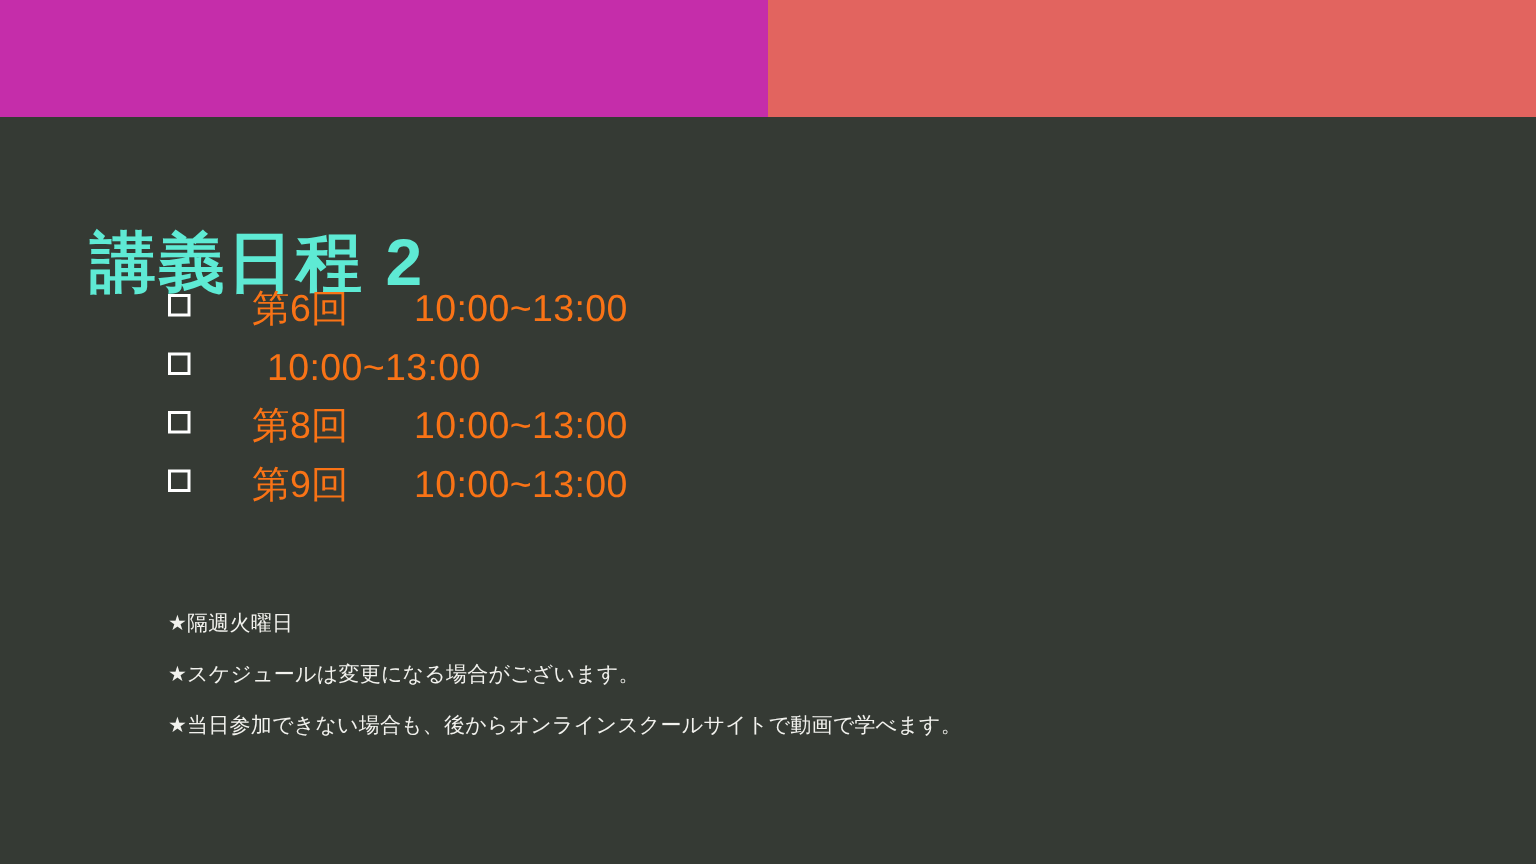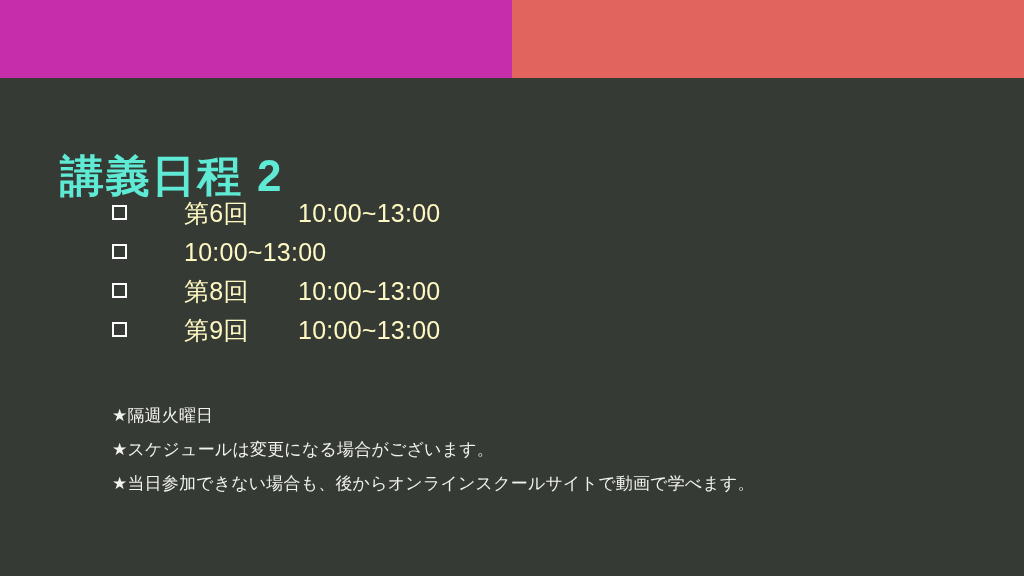--- a/index.html
+++ b/index.html
@@ -50,27 +50,25 @@
 
   
   .schedule-list {
     position: absolute;
     left: 112px;
     top: 194px;
     width: 800px;
   }
   .schedule-row {
     display: flex;
-    align-items: center;
     height: 39px;
-    color: #fef9c3;
+    color: #f97316;
     font-size: 25px;
     line-height: 1;
     white-space: nowrap;
-    gap: 16px;
   }
   .bullet-box {
     width: 56px;
     flex: 0 0 56px;
     font-size: 22px;
     color: #ffffff;
     line-height: 1;
     position: relative;
     top: -1px;
   }
@@ -98,32 +96,33 @@
     flex: 0 0 98px;
     letter-spacing: 0.01em;
   }
   .col-date {
     flex: 0 0 310px;
     letter-spacing: 0.01em;
   }
   .col-time {
     flex: 0 0 auto;
     letter-spacing: 0.01em;
+    margin-left: 10px;
   }
 
   
   .notes {
     position: absolute;
     left: 112px;
     top: 398px;
     width: 860px;
   }
   .note-line {
     color: #f2f2ee;
-    font-size: 17px;
+    font-size: 14px;
     line-height: 1;
     height: 34px;
     display: flex;
     align-items: center;
     white-space: nowrap;
     letter-spacing: 0.01em;
   }
 </style>
 </head>
 <body>

